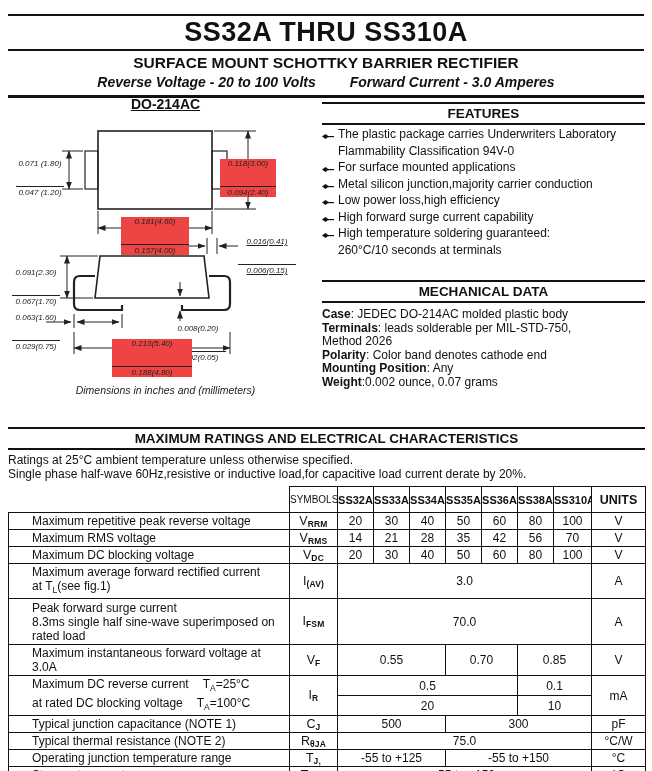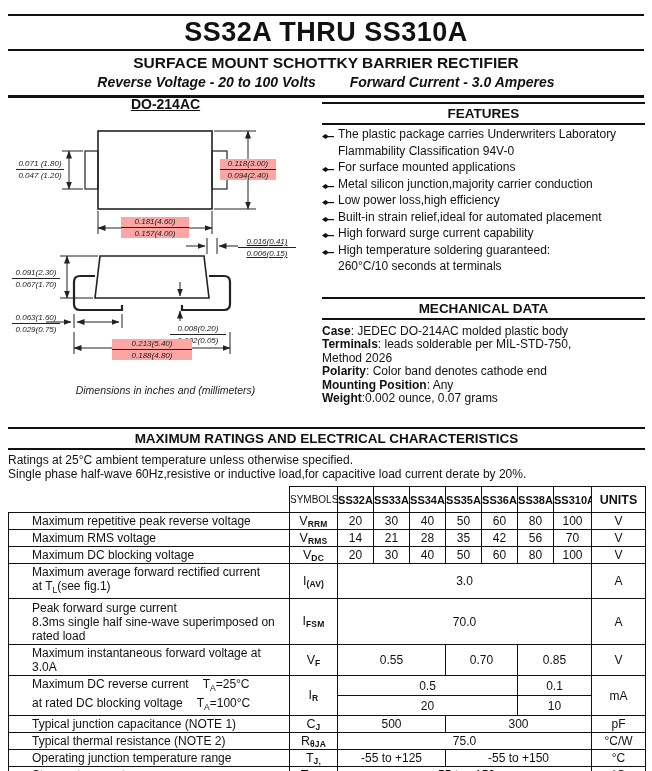--- a/index.html
+++ b/index.html
@@ -13,23 +13,23 @@
   #hdr .hr-mid{height:2px;margin-top:1px;}
   #hdr .sub{margin-top:3px;text-align:center;font-size:15.5px;font-weight:bold;}
   #hdr .tag{margin-top:2px;text-align:center;font-size:14px;font-style:italic;font-weight:bold;}
   #hdr .tag .gap{display:inline-block;width:34px;}
   #hdr .hr-bot{height:3px;margin-top:5px;}
   
   #pkg{position:absolute;left:8px;top:96px;width:315px;height:316px;}
   #pkg .pkg-title{text-align:center;font-size:14px;font-weight:bold;text-decoration:underline;}
   #pkg svg{position:absolute;left:0;top:22px;}
   .dim{position:absolute;font-size:8px;font-style:italic;text-align:center;line-height:9px;color:#222;}
-  .dim .top{display:block;border-bottom:1px solid #222;padding-bottom:1px;}
+  .dim .top{display:block;border-bottom:1px solid #222;padding-bottom:18px;}
   .dim .bot{display:block;padding-top:1px;}
-  .dim.bg{background:#fca5a5;}
+  .dim.bg{background:#ef4444;}
   #pkg .caption{position:absolute;left:0;top:288px;width:100%;text-align:center;
                 font-size:10.5px;font-style:italic;color:#222;}
   
   #rightcol{position:absolute;left:322px;top:102px;width:323px;}
   .boxtitle{border-top:2px solid #111;border-bottom:2px solid #111;text-align:center;
             font-size:13.5px;font-weight:bold;padding:2px 0;}
   #features .flist{margin-top:3px;}
   #features .fline{display:flex;font-size:12px;line-height:13.5px;}
   #features .bullet{flex:0 0 16px;padding-top:3px;}
   #features .bullet.empty svg{visibility:hidden;}
@@ -190,27 +190,20 @@
                 <polygon points="0,3.5 3.5,0.9 7,3.5 3.5,6.1" fill="#111"></polygon>
                 <rect x="6" y="3" width="6" height="1.2" fill="#111"></rect>
               </svg></span>
           <span>Low power loss,high efficiency</span>
         </div>
         <div class="fline">
           <span class="bullet"><svg width="12" height="8" viewBox="0 0 12 8">
                 <polygon points="0,3.5 3.5,0.9 7,3.5 3.5,6.1" fill="#111"></polygon>
                 <rect x="6" y="3" width="6" height="1.2" fill="#111"></rect>
               </svg></span>
-          <span>Built-in strain relief,ideal for automated placement</span>
-        </div>
-        <div class="fline">
-          <span class="bullet"><svg width="12" height="8" viewBox="0 0 12 8">
-                <polygon points="0,3.5 3.5,0.9 7,3.5 3.5,6.1" fill="#111"></polygon>
-                <rect x="6" y="3" width="6" height="1.2" fill="#111"></rect>
-              </svg></span>
           <span>High forward surge current capability</span>
         </div>
         <div class="fline">
           <span class="bullet"><svg width="12" height="8" viewBox="0 0 12 8">
                 <polygon points="0,3.5 3.5,0.9 7,3.5 3.5,6.1" fill="#111"></polygon>
                 <rect x="6" y="3" width="6" height="1.2" fill="#111"></rect>
               </svg></span>
           <span>High temperature soldering guaranteed:</span>
         </div>
         <div class="fline">

